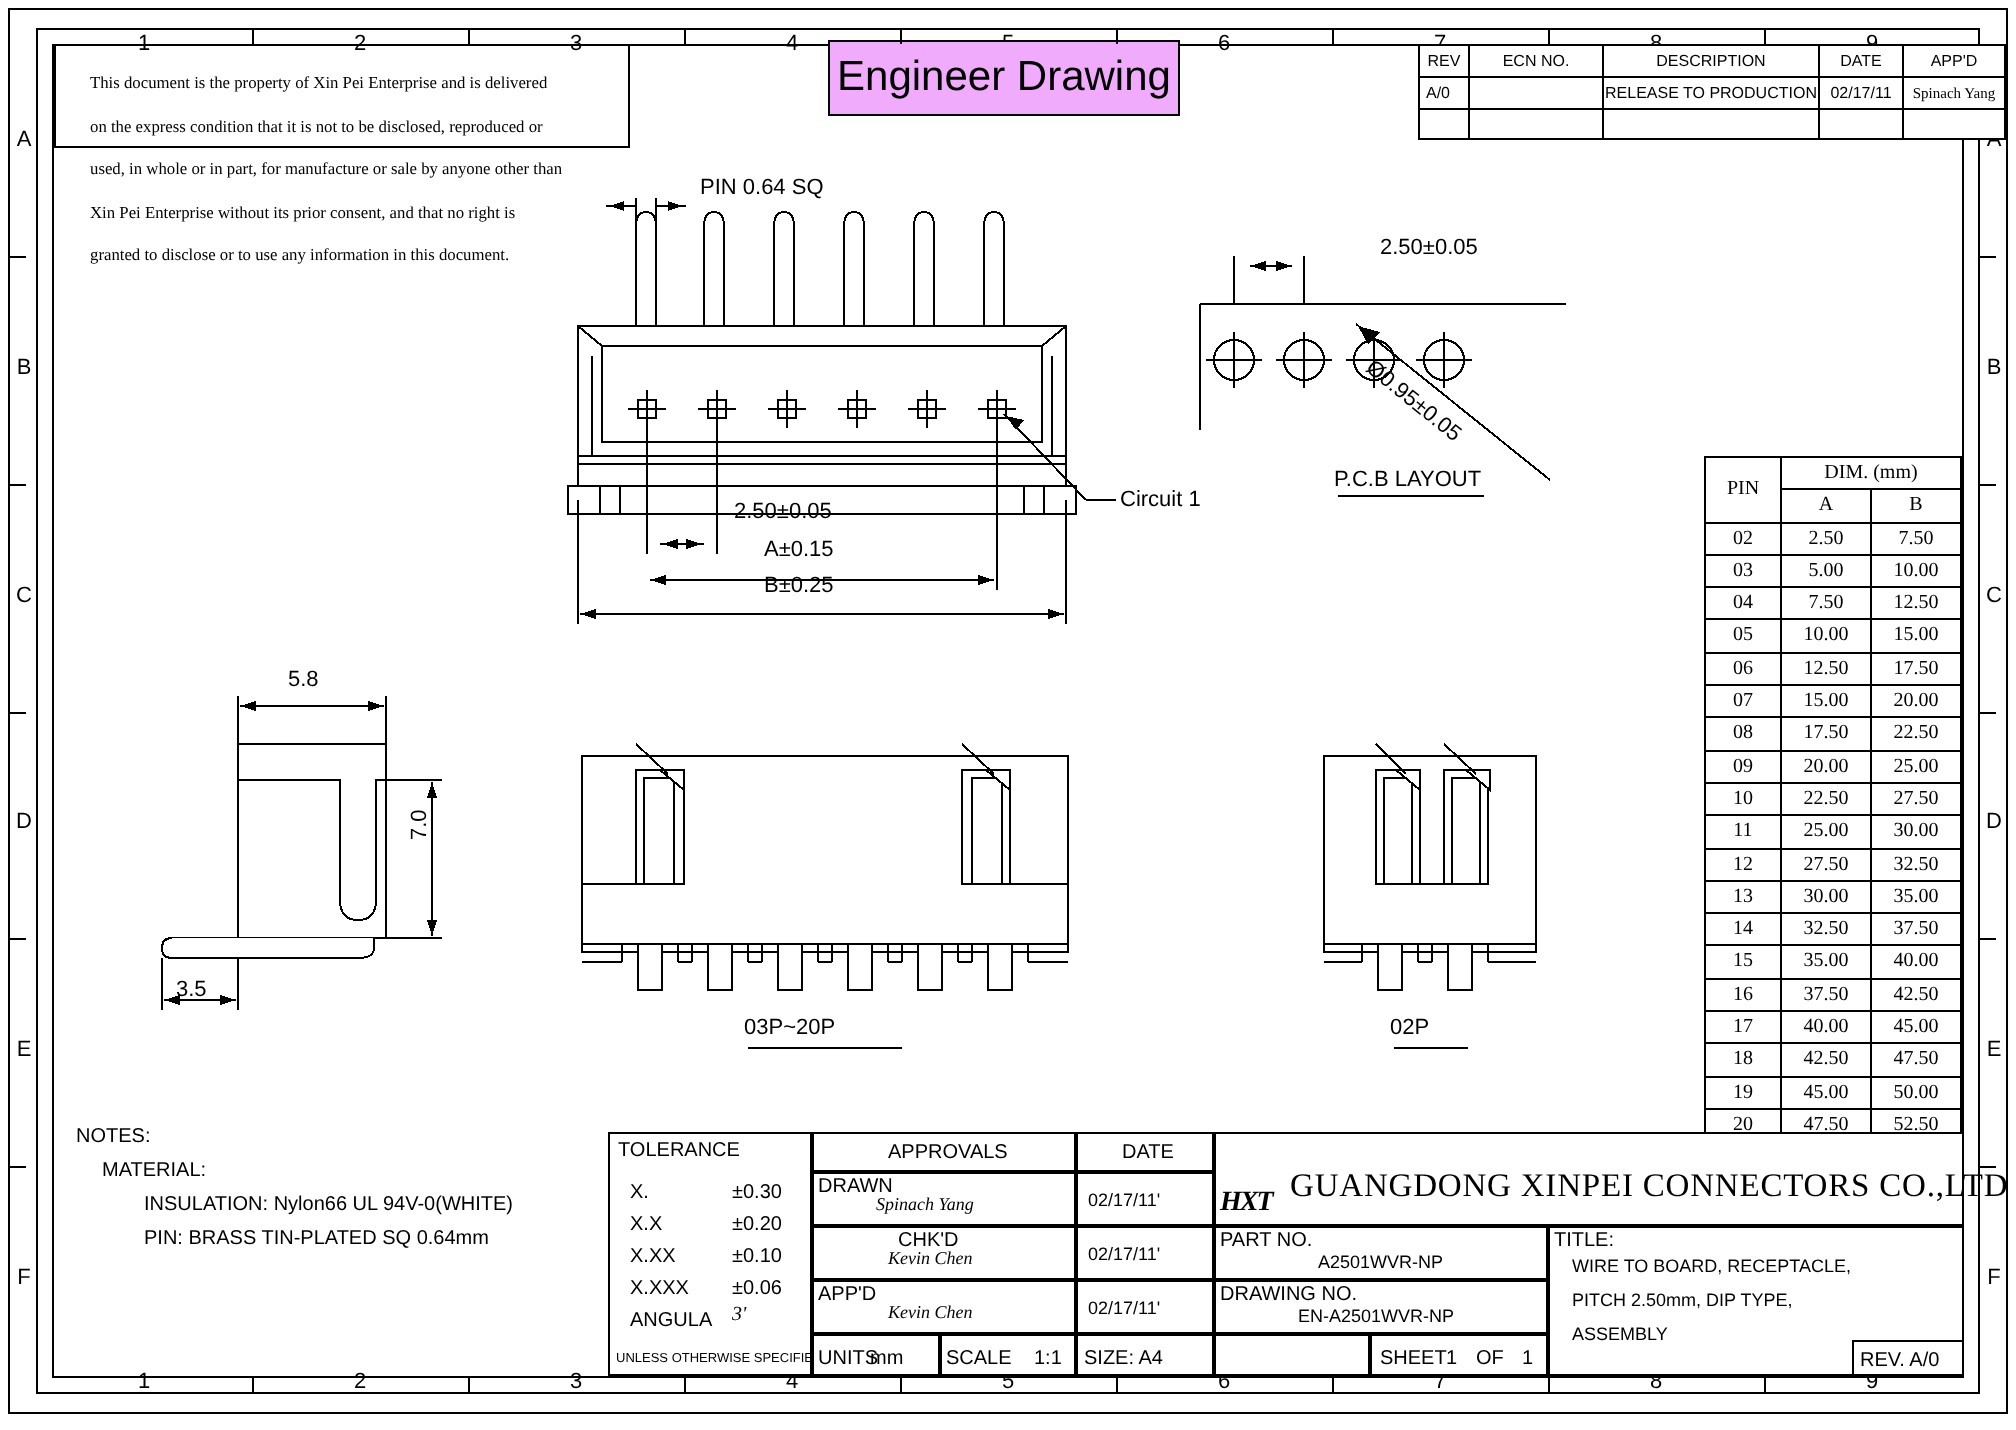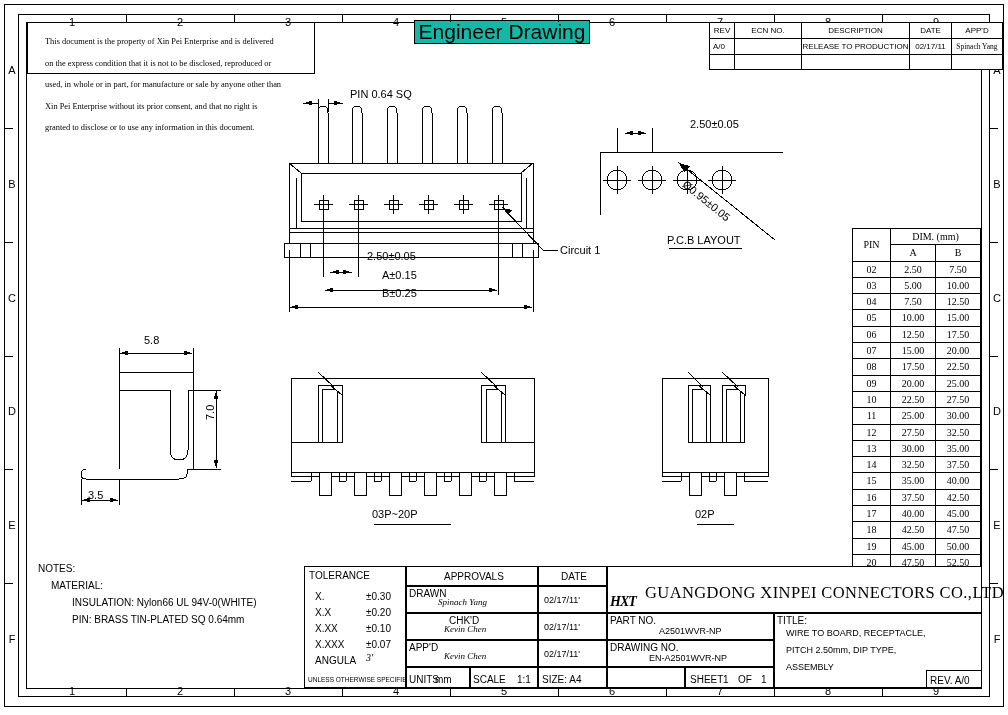--- a/index.html
+++ b/index.html
@@ -59,26 +59,26 @@
     font-size: 8.4px;
     line-height: 9.6px;
     text-align: justify;
     color: #000;
   }
   #prop-note p { margin: 12px; }
 
   
   #eng-title {
     position: absolute;
-    left: 414px; top: 20px; width: 176px; height: 24px;
+    left: 414px; top: 20px; width: 176px; height: 38px;
     border: 1.4px solid #000;
     display: flex; align-items: center; justify-content: center;
     font-size: 21px;
     letter-spacing: 0px;
-    background: #14b8a6;
+    background: #f0abfc;
   }
 
   
   #rev-table {
     position: absolute;
     left: 709px; top: 22px;
     border-collapse: collapse;
     font-size: 8px;
     background: #fff;
   }
@@ -541,21 +541,21 @@
 
     <div class="cell" style="left:0; top:0; width:102px; height:122px;"></div>
     <div class="lbl" style="left:5px; top:4px;">TOLERANCE</div>
     <div class="lbl" style="left:11px; top:25px;">X.</div>
     <div class="lbl" style="left:62px; top:25px;">±0.30</div>
     <div class="lbl" style="left:11px; top:41px;">X.X</div>
     <div class="lbl" style="left:62px; top:41px;">±0.20</div>
     <div class="lbl" style="left:11px; top:57px;">X.XX</div>
     <div class="lbl" style="left:62px; top:57px;">±0.10</div>
     <div class="lbl" style="left:11px; top:73px;">X.XXX</div>
-    <div class="lbl" style="left:62px; top:73px;">±0.07</div>
+    <div class="lbl" style="left:62px; top:73px;">±0.06</div>
     <div class="lbl" style="left:11px; top:89px;">ANGULA</div>
     <div class="lbl script" style="left:62px; top:86px; font-size:10px;">3'</div>
     <div class="lbl" style="left:4px; top:110px; font-size:6.5px;">UNLESS OTHERWISE SPECIFIED</div>
 
     <div class="cell" style="left:102px; top:0; width:132px; height:20px;"></div>
     <div class="lbl" style="left:140px; top:5px;">APPROVALS</div>
     <div class="cell" style="left:234px; top:0; width:69px; height:20px;"></div>
     <div class="lbl" style="left:257px; top:5px;">DATE</div>
 
     <div class="cell" style="left:102px; top:20px; width:132px; height:27px;"></div>

